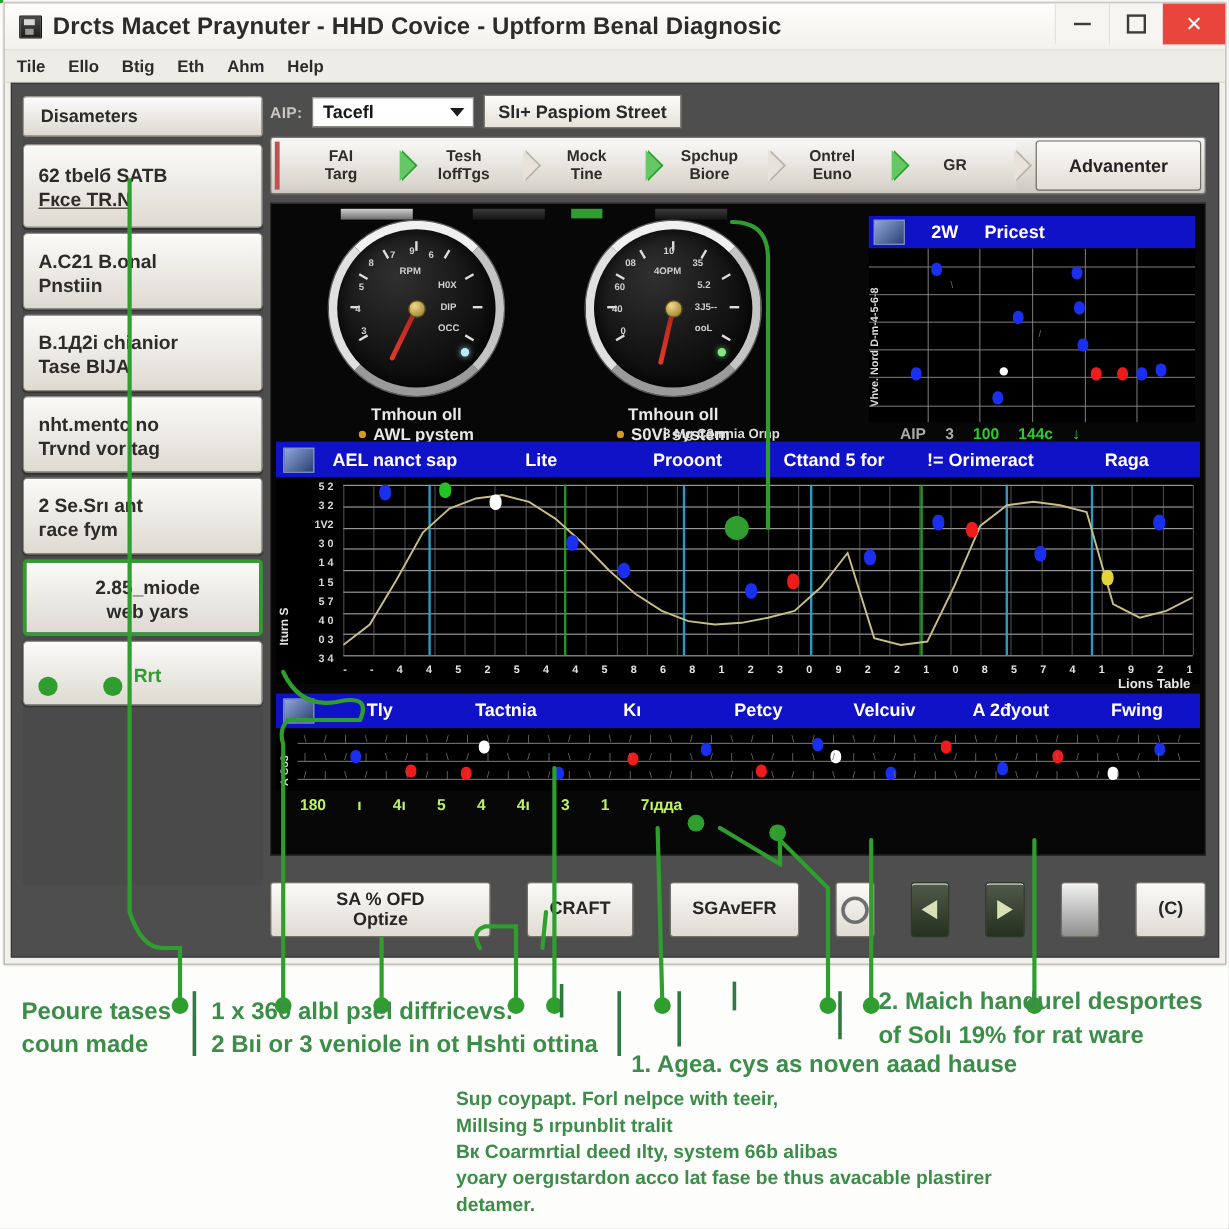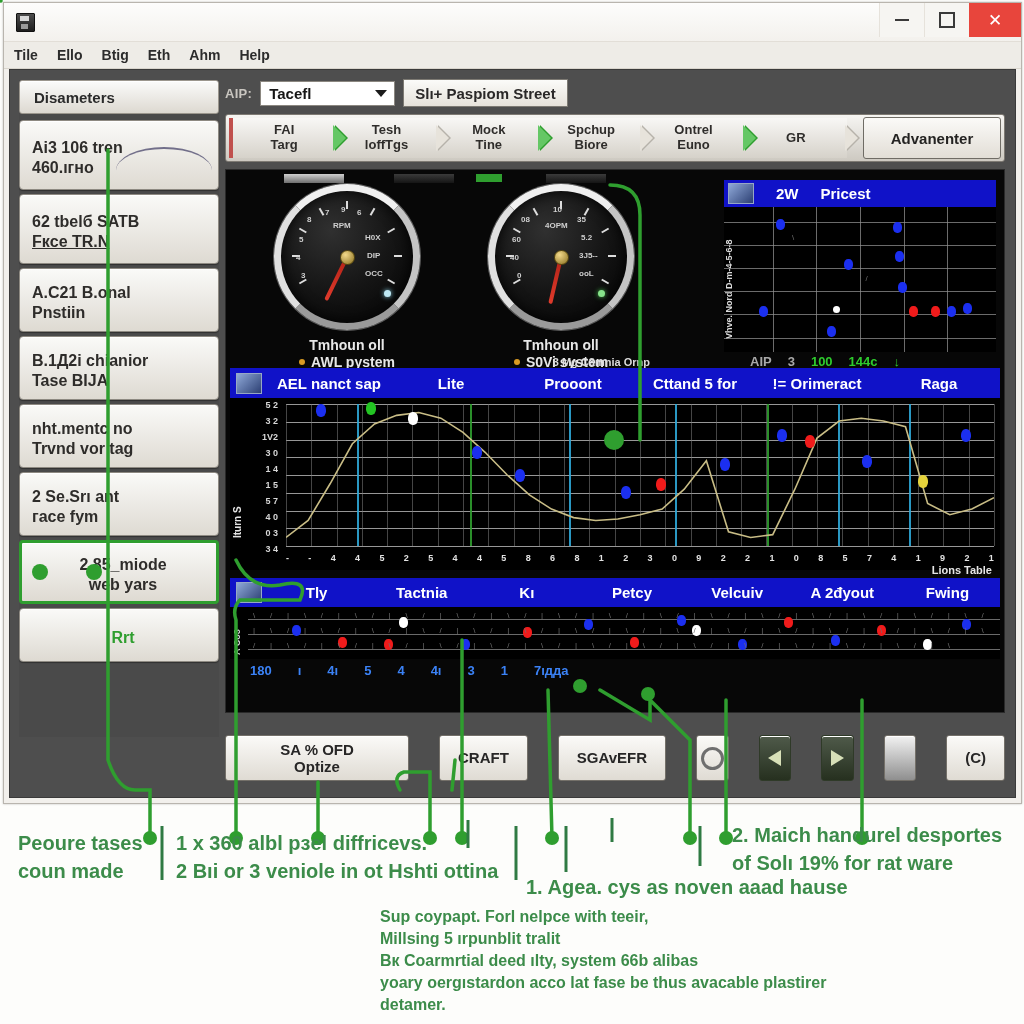--- a/index.html
+++ b/index.html
@@ -229,21 +229,21 @@
   .vline{position:absolute;top:0;bottom:0;width:2px;background:#2fa8d8;opacity:.9;}
   .vline.green{background:#2f9e2f;}
   .xaxis{position:absolute;left:56px;right:6px;bottom:2px;height:20px;display:flex;justify-content:space-between;align-items:center;}
   .xaxis span{font-size:9px;color:#e4e4e4;font-weight:700;}
 
   
   .btable{position:absolute;left:0;right:0;top:408px;height:108px;}
   .bt-head{height:29px;background:#1012c8;margin:0 4px;display:flex;align-items:center;color:#fff;font-size:15px;font-weight:700;}
   .bt-head .hcell{flex:1;text-align:center;white-space:nowrap;}
   .bt-body{position:relative;margin:0 4px;height:52px;background:#000;overflow:hidden;}
-  .bt-foot{height:22px;margin:0 4px;display:flex;align-items:center;gap:26px;padding-left:20px;font-size:13px;font-weight:700;color:#3b82f6;}
+  .bt-foot{height:22px;margin:0 4px;display:flex;align-items:center;gap:26px;padding-left:20px;font-size:13px;font-weight:700;color:#bef264;}
   .bt-ylab{position:absolute;left:2px;top:4px;height:44px;width:12px;writing-mode:vertical-rl;transform:rotate(180deg);font-size:9px;color:#d9d9d9;font-weight:700;}
   .lonstab{position:absolute;right:12px;top:-14px;font-size:11px;color:#e6e6e6;font-weight:700;}
 
   
   .bottombar{position:absolute;left:215px;right:10px;bottom:12px;height:54px;display:flex;align-items:center;gap:30px;}
   .bb{
     height:44px;display:flex;flex-direction:column;align-items:center;justify-content:center;
     background:linear-gradient(#fbfaf8,#dfdbd3);border:1px solid #747069;border-radius:3px;
     font-size:15px;font-weight:700;color:#272626;line-height:1.15;padding:0 18px;
     box-shadow:inset 0 1px 0 #fff;
@@ -268,20 +268,21 @@
 </style>
 </head>
 <body>
 
 <div class="page">
 
   <div class="window">
 
     <div class="titlebar">
       <div class="title-ico"></div>
+      <div class="title-text">Drcts Macet Praynuter - HHD Covice - Uptform Benal Diagnosic</div>
       <div class="win-btns">
         <div class="wb">
             <span class="min"></span>
           </div>
         <div class="wb">
             <span class="max"></span>
           </div>
         <div class="wb close">✕</div>
       </div>
     </div>
@@ -293,25 +294,20 @@
       <span>Eth</span>
       <span>Ahm</span>
       <span>Help</span>
     </div>
 
     <div class="appbody">
 
       <div class="sidebar">
         <div class="side-head">Disameters</div>
 
-        <div class="side-btn tall">
-          <span>Ai3 106 tren</span>
-          <span class="l2">460.ıгно</span>
-          <span class="curve"></span>
-        </div>
 
         <div class="side-btn tall">
           <span>62 tbelб SATB</span>
           <span class="l2 underline">Fкce     TR.N</span>
         </div>
 
         <div class="side-btn">
           <span>A.C21 B.onal</span>
           <span class="l2">Pnstiin</span>
         </div>

